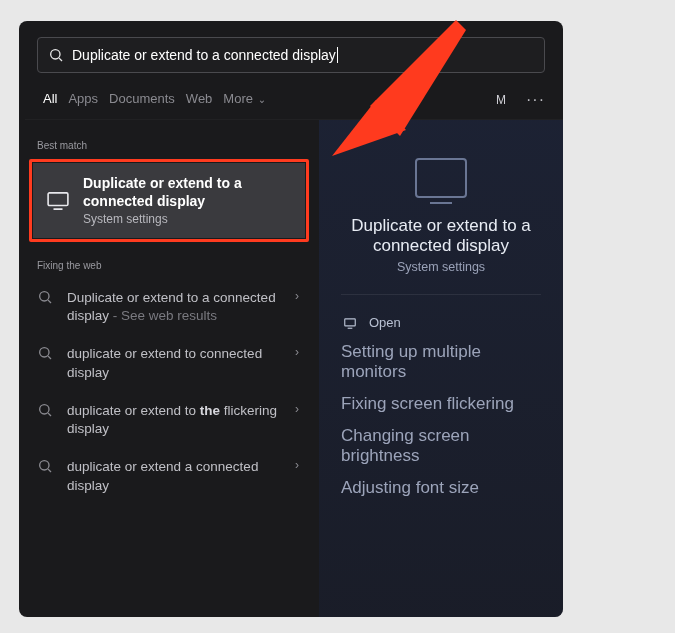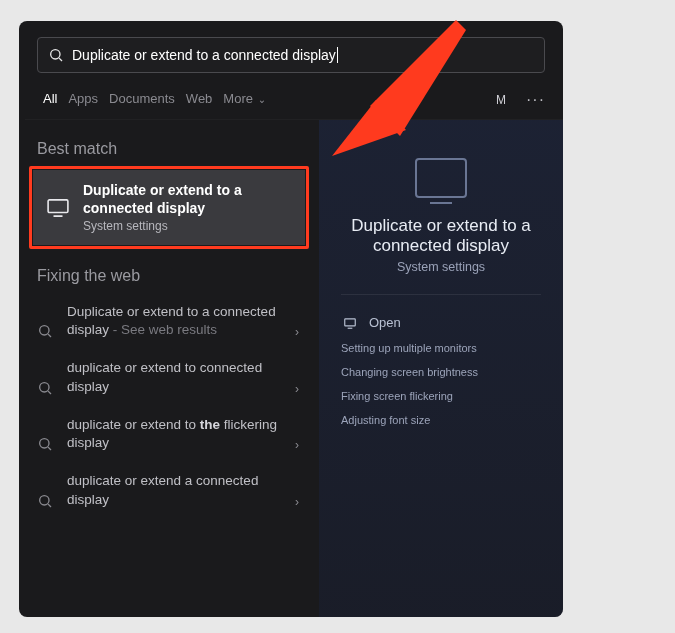--- a/index.html
+++ b/index.html
@@ -91,21 +91,21 @@
   .right-col {
     flex: 1;
     background: #1e2436;
     background: linear-gradient(180deg, rgba(30,40,70,0.55) 0%, rgba(25,32,55,0.45) 100%);
     padding: 28px 22px;
     color: #c8cdd8;
     position: relative;
   }
   .section-label {
     color: #9a9aa0;
-    font-size: 16px;
+    font-size: 10px;
     padding: 10px 18px 8px 18px;
   }
   .best-match {
     margin: 0 10px 8px 10px;
     border: 3px solid #ff3b1f;
     border-radius: 2px;
     padding: 1px;
   }
   .best-match-inner {
     background: #3a3a3e;
@@ -115,21 +115,21 @@
     gap: 14px;
   }
   .monitor-icon {
     width: 22px; height: 18px;
     flex-shrink: 0;
   }
   .bm-text .line1 { color: #ffffff; font-size: 14px; font-weight: 600; line-height: 1.25; }
   .bm-text .line2 { color: #b8b8be; font-size: 12px; margin-top: 2px; }
   .web-item {
     display: flex;
-    align-items: flex-end;
+    align-items: flex-start;
     padding: 10px 18px;
     gap: 14px;
     cursor: pointer;
   }
   .web-item .srch {
     width: 16px; height: 16px;
     color: #8a8a90;
     flex-shrink: 0;
   }
   .web-item .txt {
@@ -192,21 +192,21 @@
     cursor: pointer;
   }
   .open-row svg { width: 14px; height: 14px; }
   .quick-label {
     color: #c6ccdc;
     font-size: 13px;
     margin: 20px 0 14px 0;
   }
   .quick-link {
     color: #9ca4ba;
-    font-size: 11px;
+    font-size: 17px;
     padding: 6px 0;
     cursor: pointer;
   }
   
   .arrow {
     position: absolute;
     left: 316px; top: 10px;
     width: 160px; height: 160px;
     pointer-events: none;
     z-index: 50;
@@ -302,22 +302,22 @@
       <div class="preview-sub">System settings</div>
       <div class="divider"></div>
       <div class="open-row">
         <svg viewBox="0 0 24 24" fill="none" stroke="currentColor" stroke-width="2">
             <rect x="3" y="5" width="18" height="12" rx="1"></rect>
             <line x1="8" y1="21" x2="16" y2="21"></line>
           </svg>
         <span>Open</span>
       </div>
       <div class="quick-link">Setting up multiple monitors</div>
+      <div class="quick-link">Fixing screen flickering</div>
       <div class="quick-link">Changing screen brightness</div>
-      <div class="quick-link">Fixing screen flickering</div>
       <div class="quick-link">Adjusting font size</div>
     </div>
   </div>
 </div>
 
 <svg class="arrow" viewBox="0 0 160 160">
   <defs></defs>
   <g fill="#ff3a1e">
     <polygon points="16,146 60,90 90,120"></polygon>
     <polygon points="54,96 140,10 150,20 84,126"></polygon>

